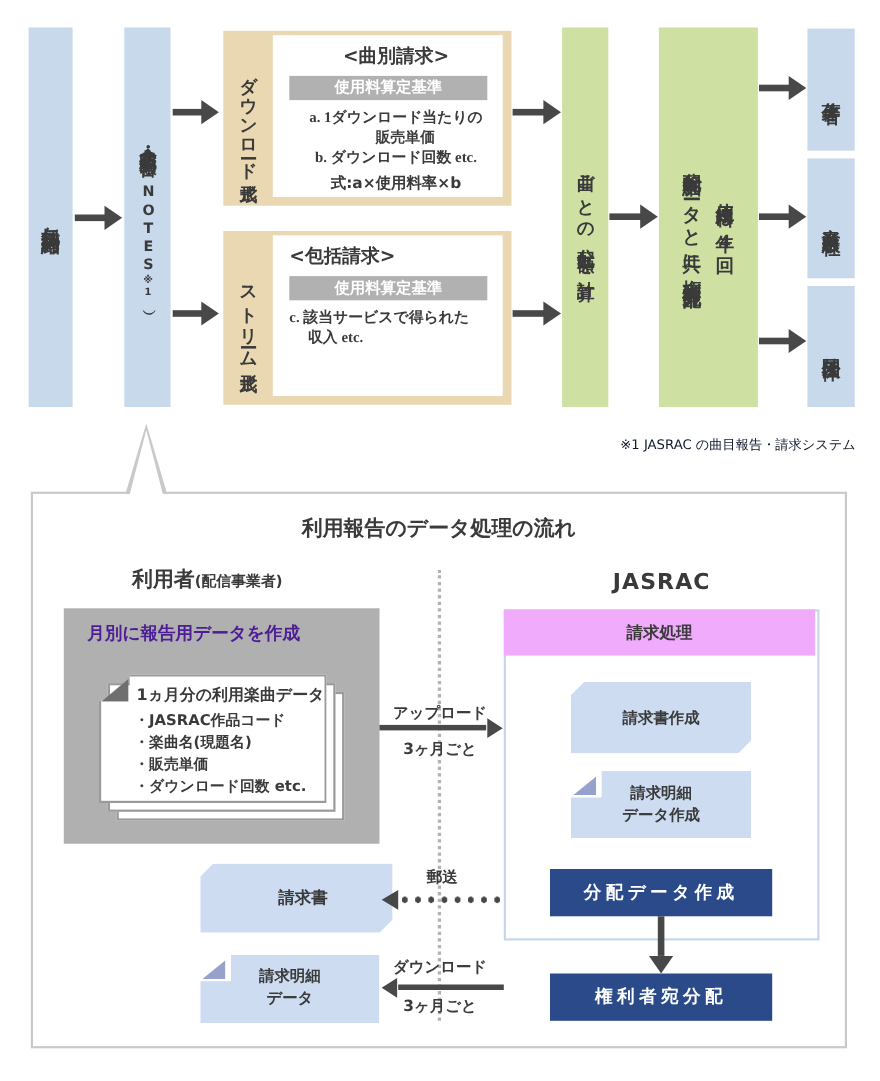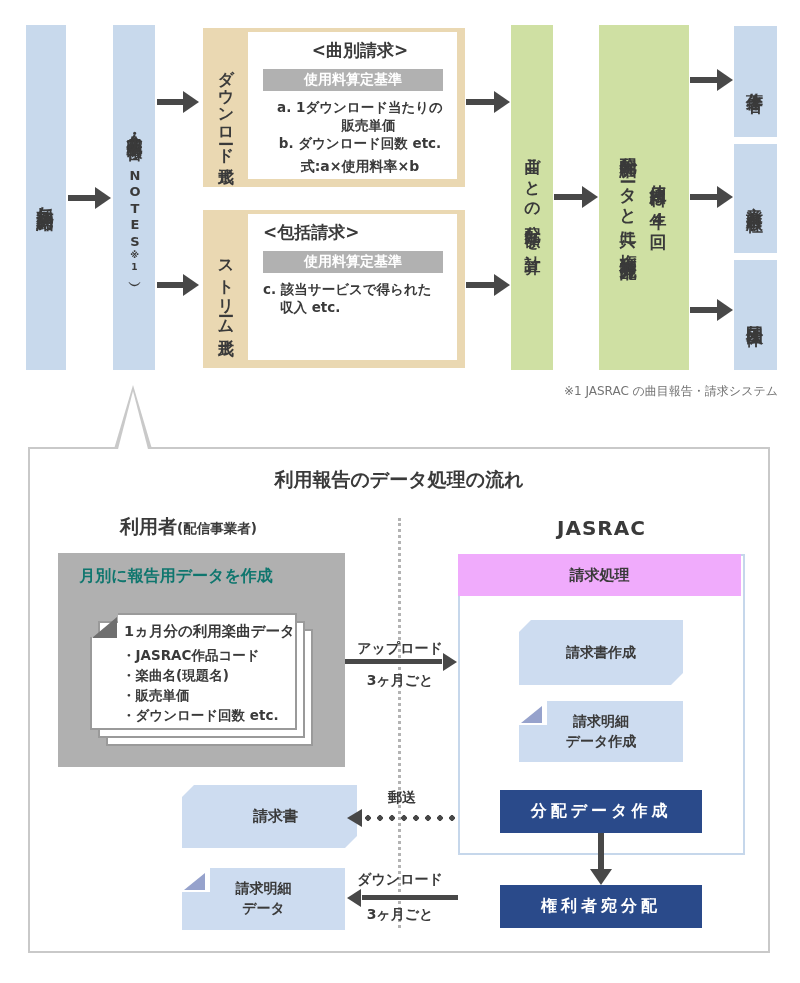--- a/index.html
+++ b/index.html
@@ -37,21 +37,21 @@
   .dots-arr::before{content:"";position:absolute;left:-15px;top:50%;transform:translateY(-50%);
     width:0;height:0;border-right:15px solid #474747;border-top:9px solid transparent;border-bottom:9px solid transparent;}
 
   .chamfer{clip-path:polygon(12px 0,100% 0,100% calc(100% - 12px),calc(100% - 12px) 100%,0 100%,0 12px);}
   .notch{clip-path:polygon(28px 0,100% 0,100% 100%,0 100%,0 24px,28px 24px);}
   .fold{clip-path:polygon(0 100%,100% 100%,100% 0);}
 
   .tan-label{font-size:16px;font-weight:bold;letter-spacing:1px;}
   .badge{width:180px;height:22px;background:#b1b1b1;color:#ffffff;font-size:14px;font-weight:bold;}
   .bill-head{font-size:17px;font-weight:bold;}
-  .bill-line{font-size:13.5px;font-weight:600;line-height:1.34;}
+  .bill-line{font-size:13.5px;font-weight:600;line-height:1.34;font-family:Liberation Serif, serif;}
   .bill-formula{font-size:14px;font-weight:bold;}
   .arrow-label{font-size:14px;font-weight:bold;text-align:center;}
   .two-line{font-size:14px;font-weight:bold;text-align:center;line-height:1.4;}
 </style>
 </head>
 <body>
 
 <div id="stage">
 
   <div class="abs bluebox flexc" style="left:26px;top:25px;width:40px;height:345px;">
@@ -114,39 +114,39 @@
   <div class="abs bluebox flexc" style="left:734px;top:26px;width:43px;height:111px;">
     <span class="vt bold" style="font-size:17px;letter-spacing:2px;">著作者</span>
   </div>
   <div class="abs bluebox flexc" style="left:734px;top:144px;width:43px;height:109px;">
     <span class="vt bold" style="font-size:17px;letter-spacing:2px;">音楽出版社</span>
   </div>
   <div class="abs bluebox flexc" style="left:734px;top:260px;width:43px;height:110px;">
     <span class="vt bold" style="font-size:17px;letter-spacing:2px;">外国団体</span>
   </div>
 
-  <div class="abs" style="right:22px;top:383px;font-size:12px;color:#737373;">※1 JASRAC の曲目報告・請求システム</div>
+  <div class="abs" style="right:22px;top:396px;font-size:12px;color:#0f172a;">※1 JASRAC の曲目報告・請求システム</div>
 
   <div class="abs" style="left:28px;top:447px;width:742px;height:506px;border:2px solid #c9c9c9;background:#ffffff;box-sizing:border-box;"></div>
 
   <div class="abs fold" style="left:114px;top:385px;width:38px;height:64px;background:#c9c9c9;clip-path:polygon(50% 0,0 100%,100% 100%);"></div>
   <div class="abs" style="left:117px;top:391px;width:32px;height:62px;background:#ffffff;clip-path:polygon(50% 0,0 100%,100% 100%);"></div>
 
   <div class="abs" style="left:120px;top:514px;display:flex;align-items:baseline;">
     <span class="bold" style="font-size:19px;">利用者</span>
     <span class="bold" style="font-size:13.5px;">(配信事業者)</span>
   </div>
 
   <div class="abs bold" style="left:28px;width:742px;top:467px;text-align:center;font-size:19px;">利用報告のデータ処理の流れ</div>
   <div class="abs bold" style="left:458px;width:287px;top:516px;text-align:center;font-size:20px;letter-spacing:1px;">JASRAC</div>
 
   <div class="abs" style="left:398px;top:518px;height:410px;width:0;border-left:3px dotted #b3b3b3;"></div>
 
   <div class="abs" style="left:58px;top:553px;width:287px;height:214px;background:#b0b0b0;"></div>
-  <div class="abs bold" style="left:58px;width:236px;top:566px;text-align:center;font-size:16px;color:#0f766e;">月別に報告用データを作成</div>
+  <div class="abs bold" style="left:58px;width:236px;top:566px;text-align:center;font-size:16px;color:#4c1d95;">月別に報告用データを作成</div>
 
   <div class="abs" style="left:106px;top:629px;width:207px;height:117px;background:#ffffff;border:2px solid #9a9a9a;box-sizing:border-box;"></div>
   <div class="abs" style="left:98px;top:621px;width:207px;height:117px;background:#ffffff;border:2px solid #9a9a9a;box-sizing:border-box;"></div>
   <div class="abs notch" style="left:90px;top:613px;width:207px;height:117px;background:#ffffff;border:2px solid #9a9a9a;box-sizing:border-box;"></div>
   <div class="abs fold" style="left:92px;top:617px;width:25px;height:21px;background:#6f6f6f;"></div>
   <div class="abs bold" style="left:124px;top:622px;font-size:14.5px;">1ヵ月分の利用楽曲データ</div>
   <div class="abs" style="left:122px;top:645px;font-size:13.5px;font-weight:600;line-height:20px;">
     <div>・JASRAC作品コード</div>
     <div>・楽曲名(現題名)</div>
     <div>・販売単価</div>

